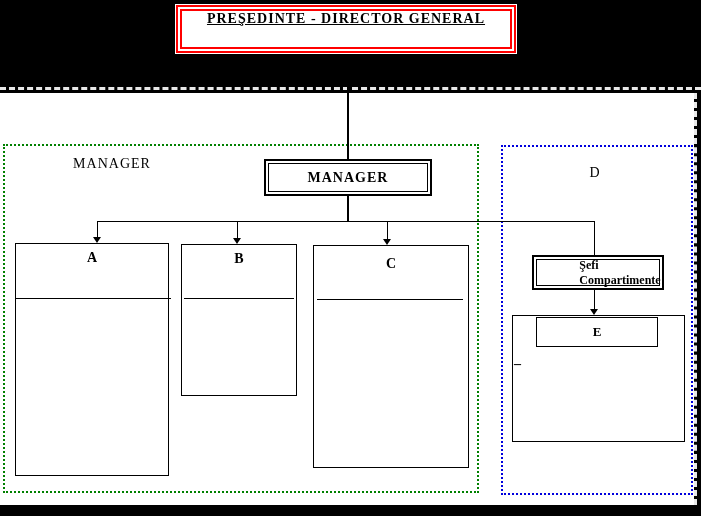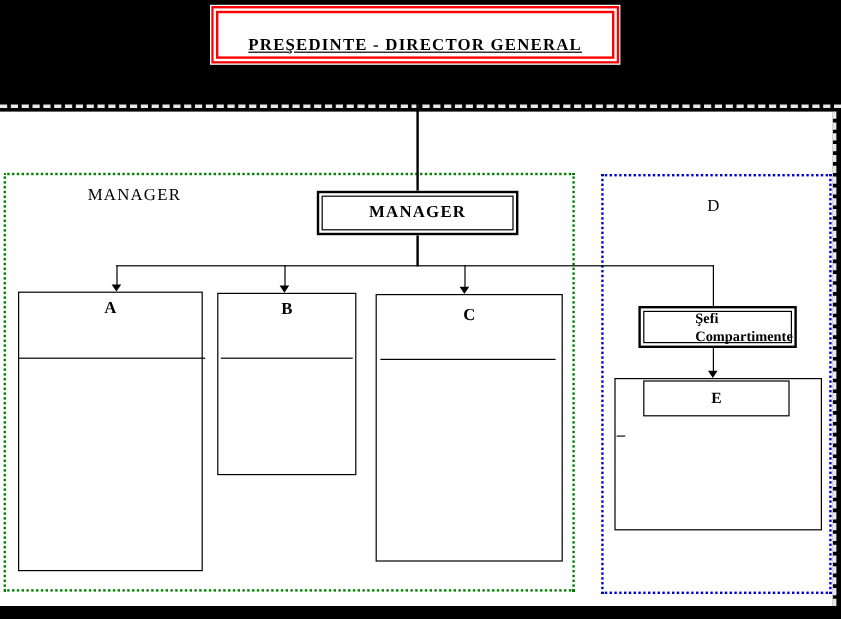--- a/index.html
+++ b/index.html
@@ -14,21 +14,21 @@
   .region{border-width:2px;border-style:dotted;background:transparent;}
   #region-manager{left:3px;top:144px;width:476px;height:349px;}
   #region-d{left:501px;top:145px;width:192px;height:350px;}
   .region-label{font-size:14px;letter-spacing:1px;text-align:center;}
   #label-manager-region{left:52px;top:156px;width:120px;}
   #label-d-region{left:560px;top:165px;width:70px;}
   
   #title-box{left:176px;top:5px;width:340px;height:48px;border:2px solid #f00;
     outline:1px solid #fff;padding:2px;background:#fff;}
   #title-box .inner{border:2px solid #f00;width:100%;height:100%;box-sizing:border-box;
-    display:flex;align-items:flex-end;justify-content:center;}
+    display:flex;align-items:flex-start;justify-content:center;}
   #title-box .txt{font-weight:bold;font-size:14px;letter-spacing:1px;text-decoration:underline;white-space:nowrap;}
   
   .double-box{border:2px solid #000;padding:2px;background:#fff;}
   .double-box .inner{border:1px solid #000;width:100%;height:100%;box-sizing:border-box;
     display:flex;align-items:center;justify-content:center;font-weight:bold;}
   #manager-box{left:264px;top:159px;width:168px;height:37px;}
   #manager-box .inner{font-size:14px;letter-spacing:1px;}
   #sefi-box{left:532px;top:255px;width:132px;height:35px;}
   #sefi-box .inner{font-size:12px;padding-left:44px;}
   

